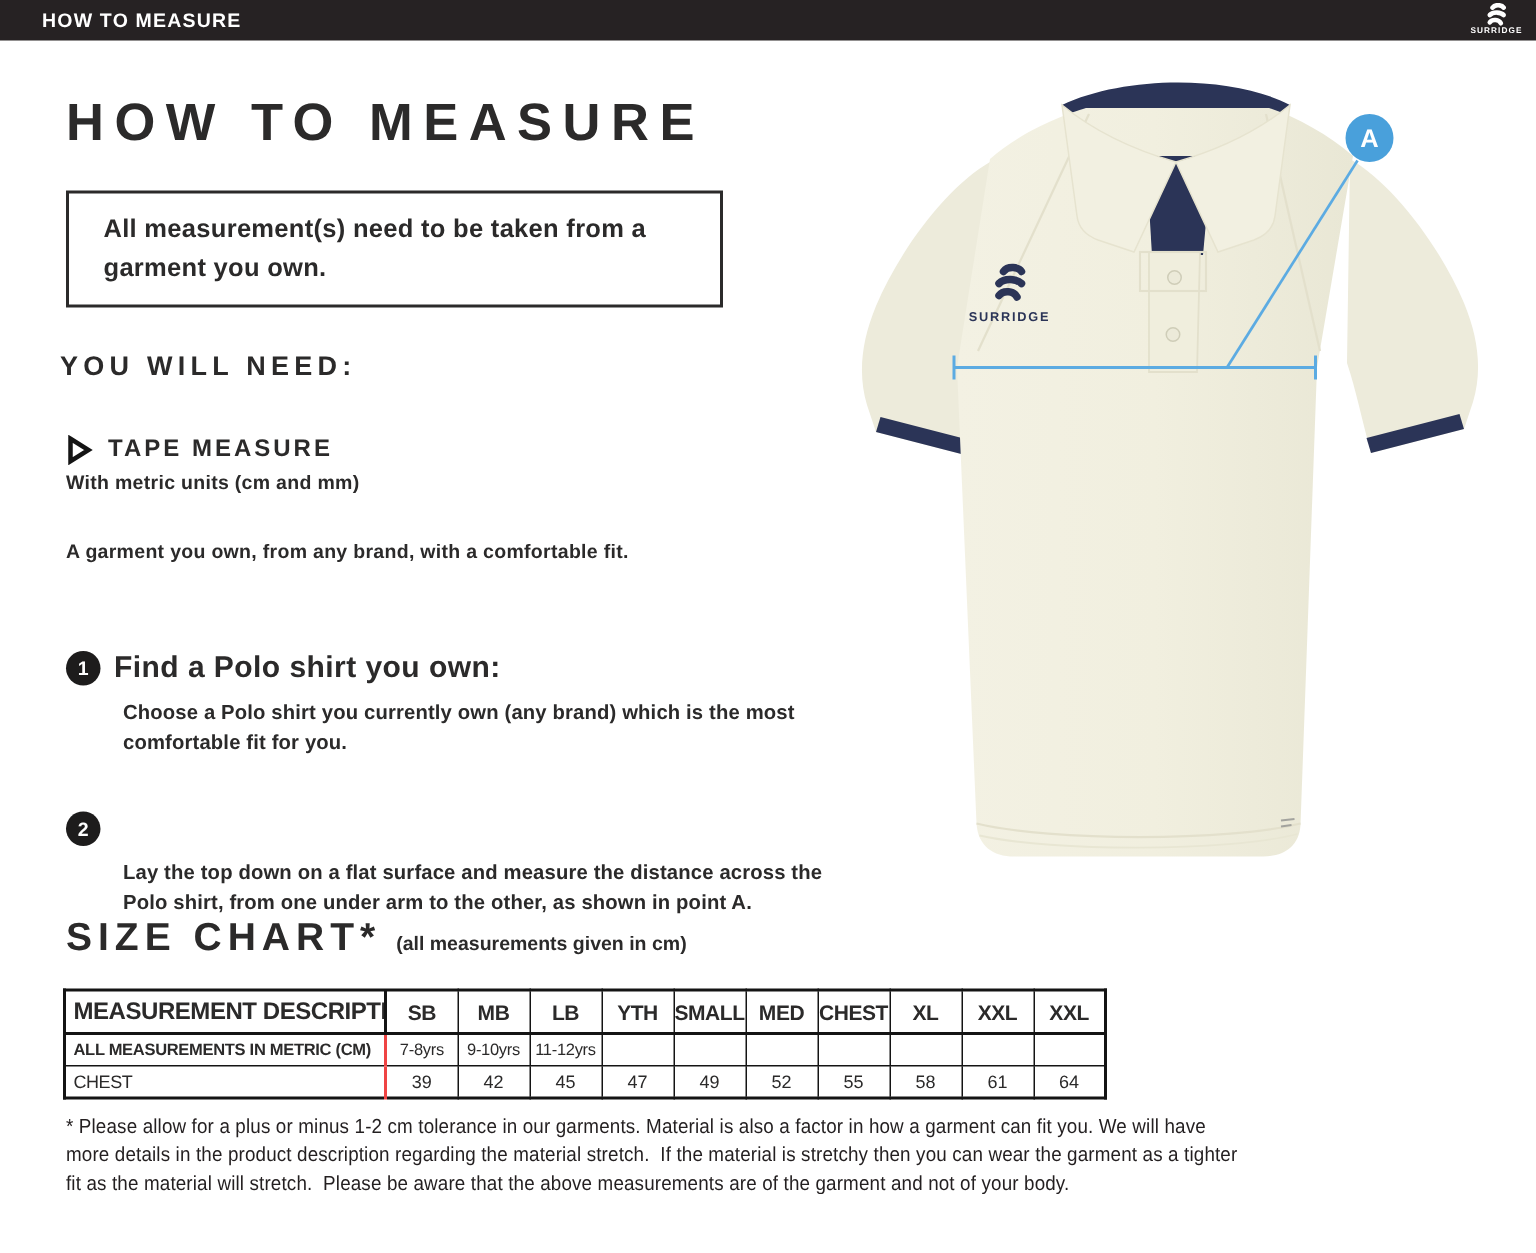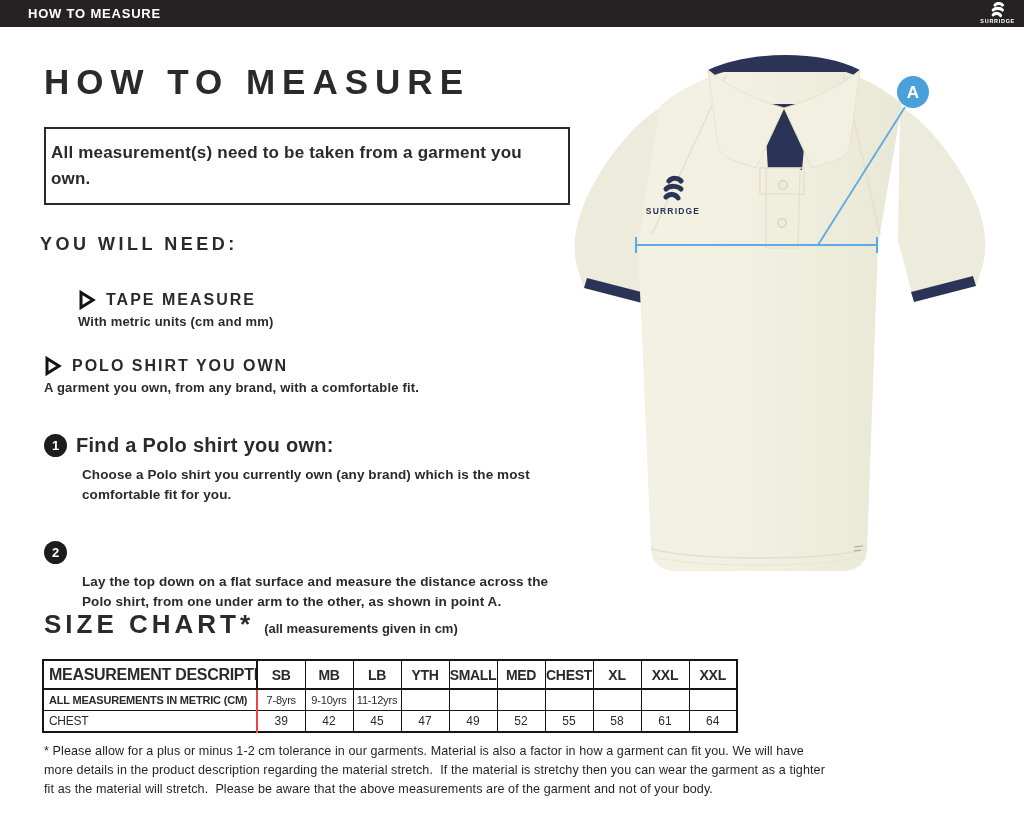--- a/index.html
+++ b/index.html
@@ -17,30 +17,30 @@
   }
   .topbar-title{color:#fff;font-size:13px;font-weight:bold;letter-spacing:.8px;}
   .topbar-brand{display:flex;flex-direction:column;align-items:center;line-height:1;color:#fff;}
   .topbar-brand .word{font-size:5.5px;font-weight:bold;letter-spacing:.7px;margin-top:1px;}
   
   .page-title{
     position:absolute;left:44px;top:62px;margin:0;
     font-size:35px;font-weight:800;letter-spacing:7px;color:#2b2a2a;white-space:nowrap;
   }
   .notice{
-    position:absolute;left:44px;top:127px;width:526px;box-sizing:border-box;
-    border:2px solid #2b2a2a;padding:11px 14px 12px 5px;
+    position:absolute;left:44px;top:127px;width:438px;box-sizing:border-box;
+    border:2px solid #2b2a2a;padding:11px 14px 12px 23px;
     font-size:17px;font-weight:bold;line-height:1.5;letter-spacing:.2px;
   }
   .ywn-title{
     position:absolute;left:40px;top:234px;margin:0;
     font-size:18px;font-weight:800;letter-spacing:3.5px;white-space:nowrap;
   }
   .need-item{position:absolute;left:44px;}
-  #need-0{top:290px;margin-left:34px;} #need-1{top:356px;}
+  #need-0{top:290px;} #need-1{top:356px;}
   .need-item .row{display:flex;align-items:center;gap:10px;}
   .need-item .ttl{font-size:16px;font-weight:800;letter-spacing:2px;white-space:nowrap;}
   .need-item .dsc{font-size:13px;font-weight:bold;margin-top:4px;letter-spacing:.2px;white-space:nowrap;}
   .tri-icon{display:block;}
   .step{position:absolute;left:44px;width:532px;}
   #step-0{top:434px;} #step-1{top:541px;}
   .step .head{display:flex;align-items:center;gap:9px;}
   .badge{
     width:23px;height:23px;border-radius:50%;background:#1d1c1c;color:#fff;
     font-size:13px;font-weight:bold;display:flex;align-items:center;justify-content:center;flex:0 0 23px;
@@ -112,26 +112,20 @@
   <div class="row">
     <svg class="tri-icon" width="18" height="20" viewBox="0 0 18 20">
       <polygon points="3,2.5 15,10 3,17.5" fill="#ffffff" stroke="#141414" stroke-width="3" stroke-linejoin="miter"></polygon>
     </svg>
     <span class="ttl">TAPE MEASURE</span>
   </div>
   <div class="dsc">With metric units (cm and mm)</div>
 </div>
 
 <div class="need-item" id="need-1">
-  <div class="row">
-    <svg class="tri-icon" width="18" height="20" viewBox="0 0 18 20">
-      <polygon points="3,2.5 15,10 3,17.5" fill="#ffffff" stroke="#141414" stroke-width="3" stroke-linejoin="miter"></polygon>
-    </svg>
-    <span class="ttl">POLO SHIRT YOU OWN</span>
-  </div>
   <div class="dsc">A garment you own, from any brand, with a comfortable fit.</div>
 </div>
 
 <div class="step" id="step-0">
   <div class="head">
     <span class="badge">1</span>
     <span class="ttl">Find a Polo shirt you own:</span>
   </div>
   <div class="dsc">Choose a Polo shirt you currently own (any brand) which is the most comfortable fit for you.</div>
 </div>

